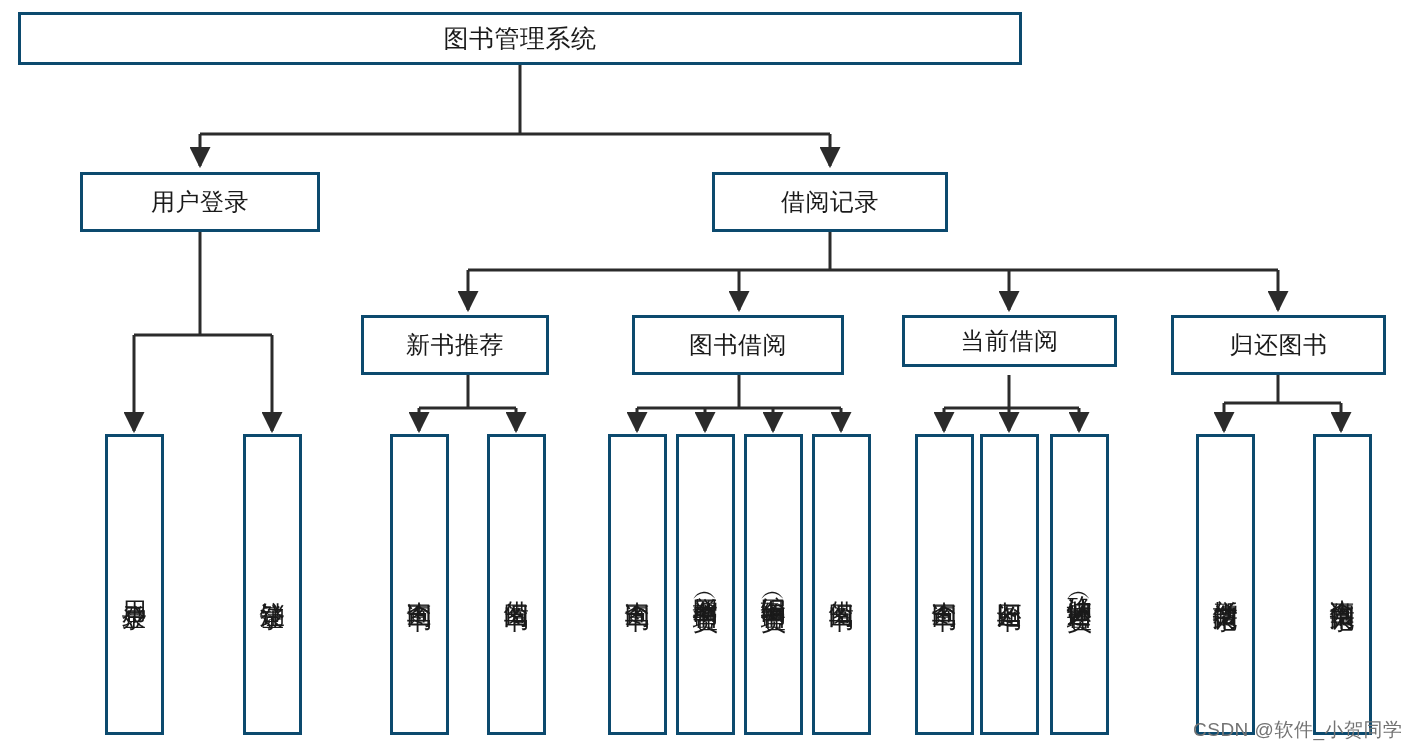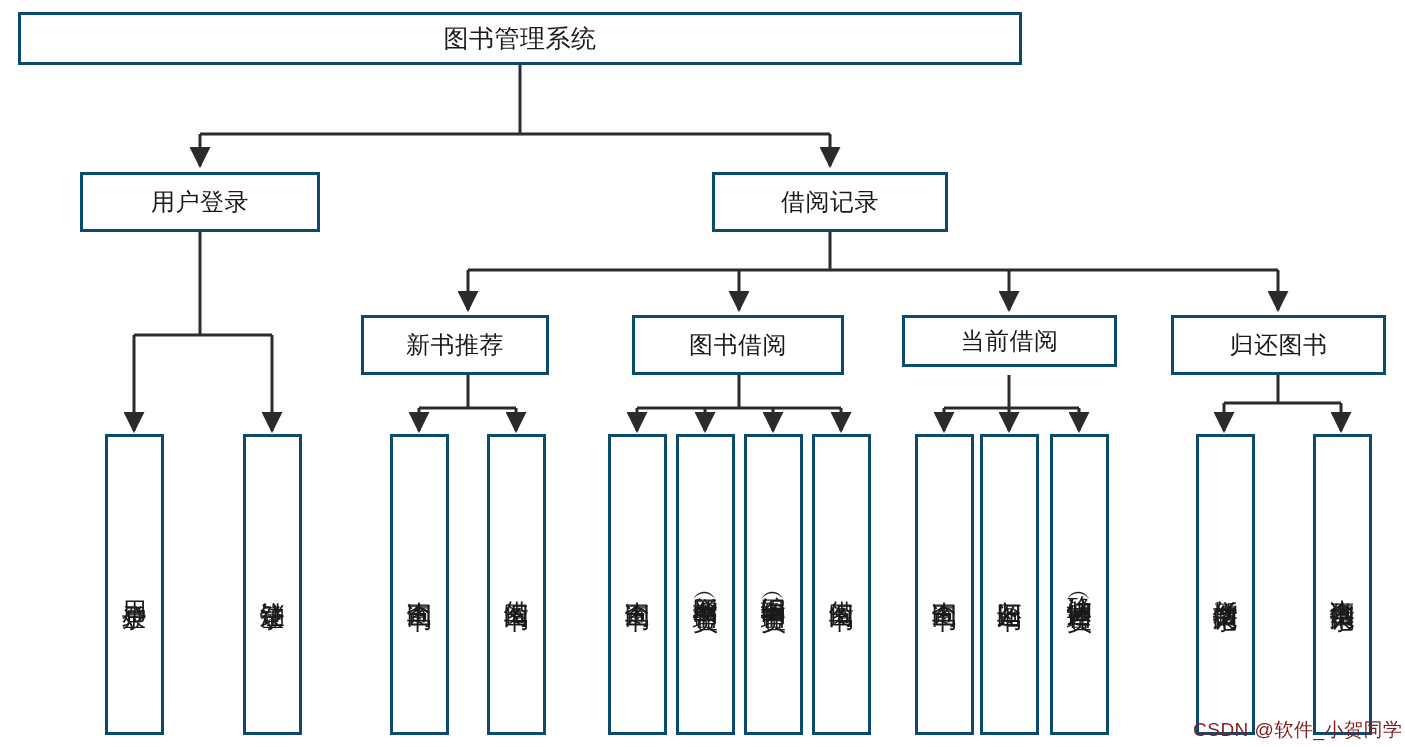--- a/index.html
+++ b/index.html
@@ -57,21 +57,21 @@
     writing-mode: vertical-rl;
     text-orientation: upright;
     font-size: 25px;
     line-height: 1.06;
     letter-spacing: 2px;
     white-space: nowrap;
   }
   .watermark {
     position: absolute;
     font-size: 19px;
-    color: #7f1d1d;
+    color: #737373;
     white-space: nowrap;
     letter-spacing: 0.5px;
     pointer-events: none;
   }
 </style>
 </head>
 <body>
 
 <div id="canvas">
 

